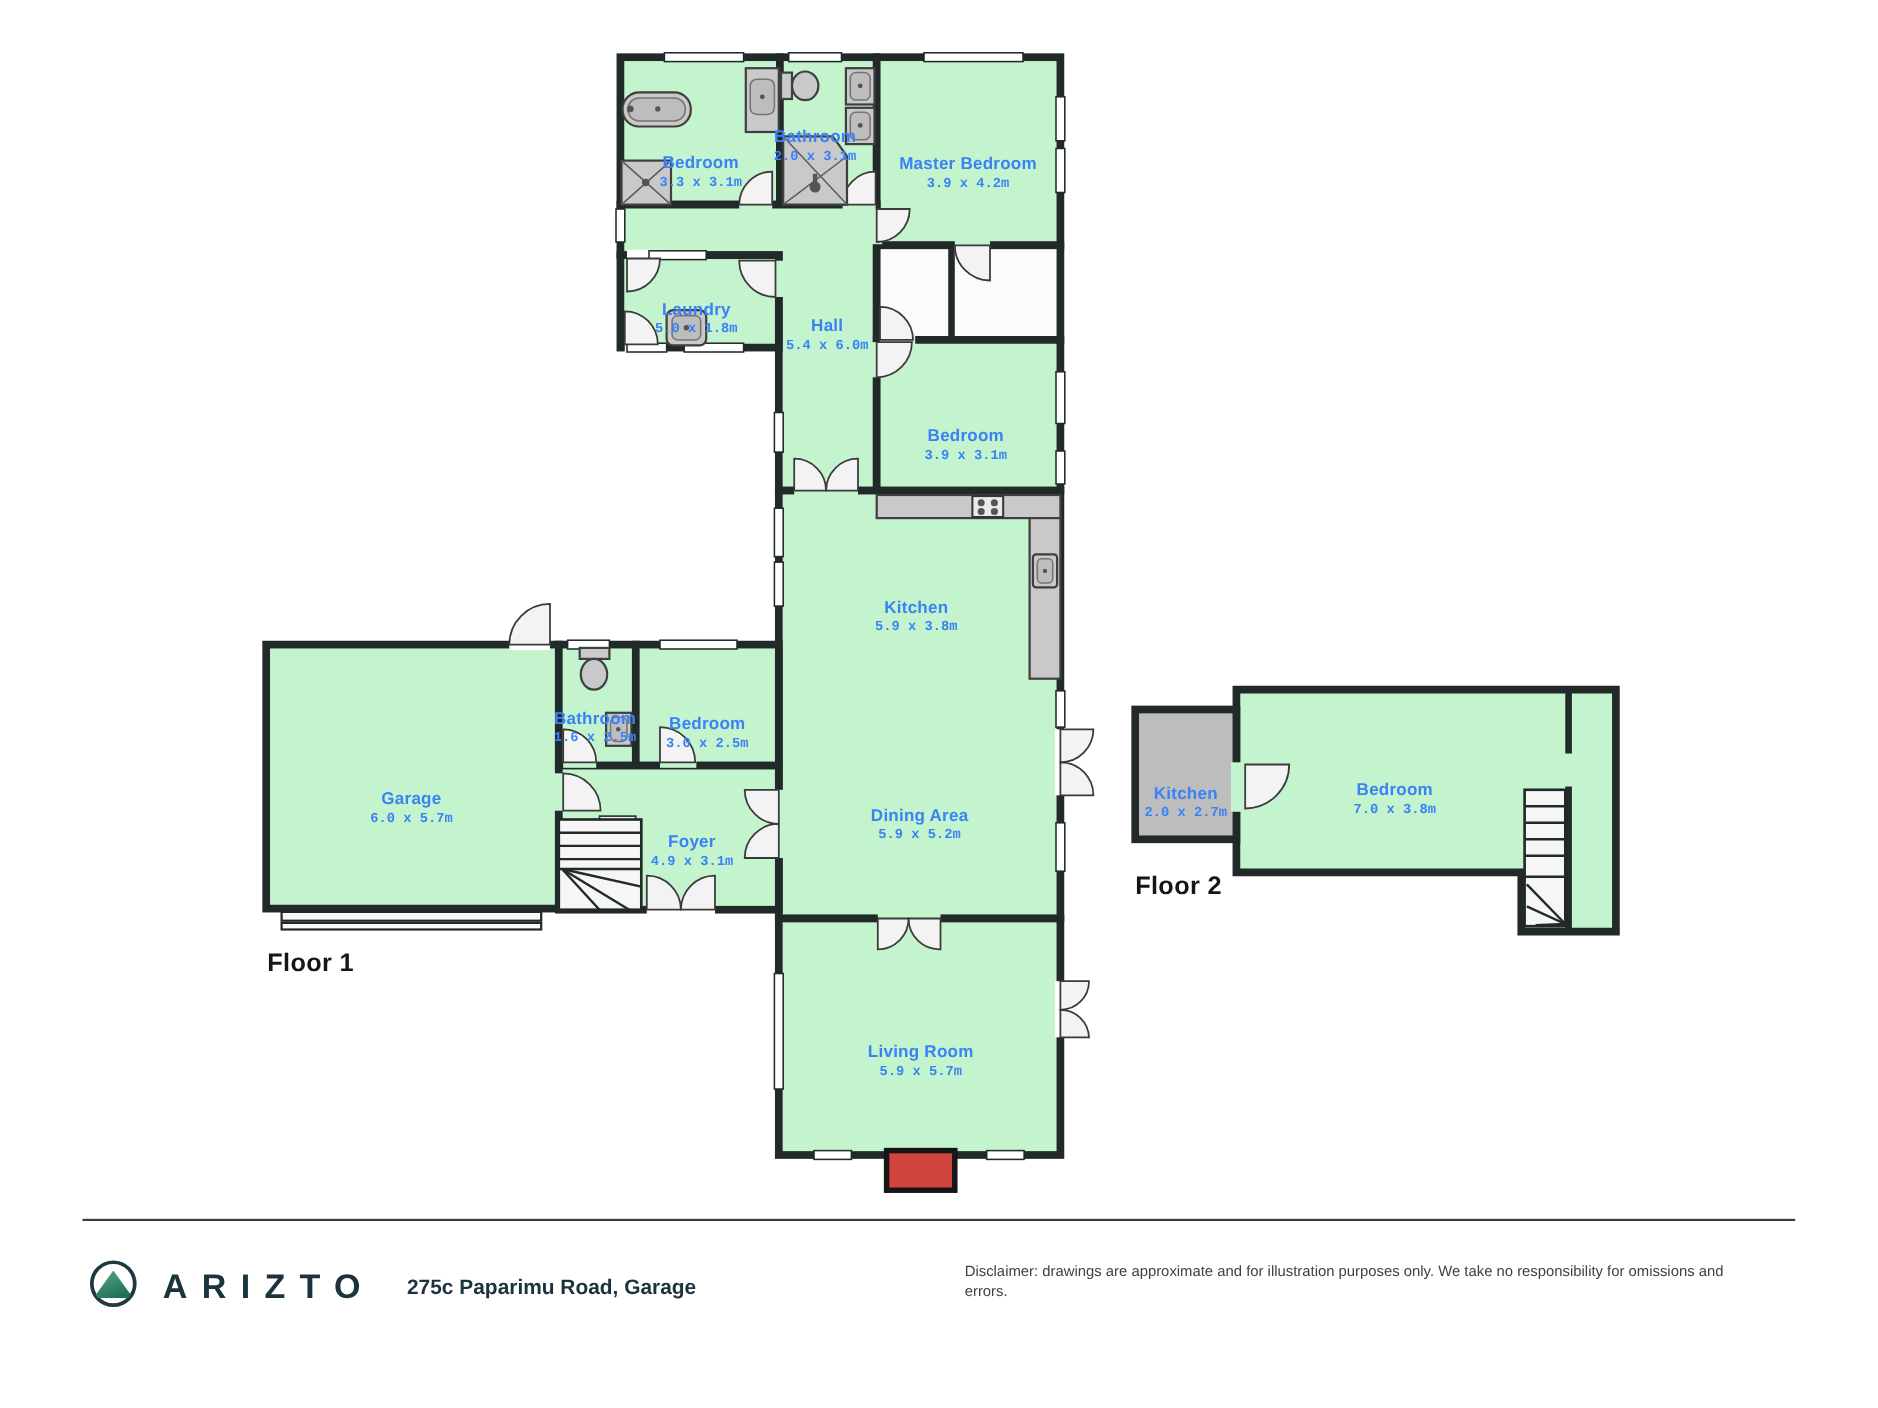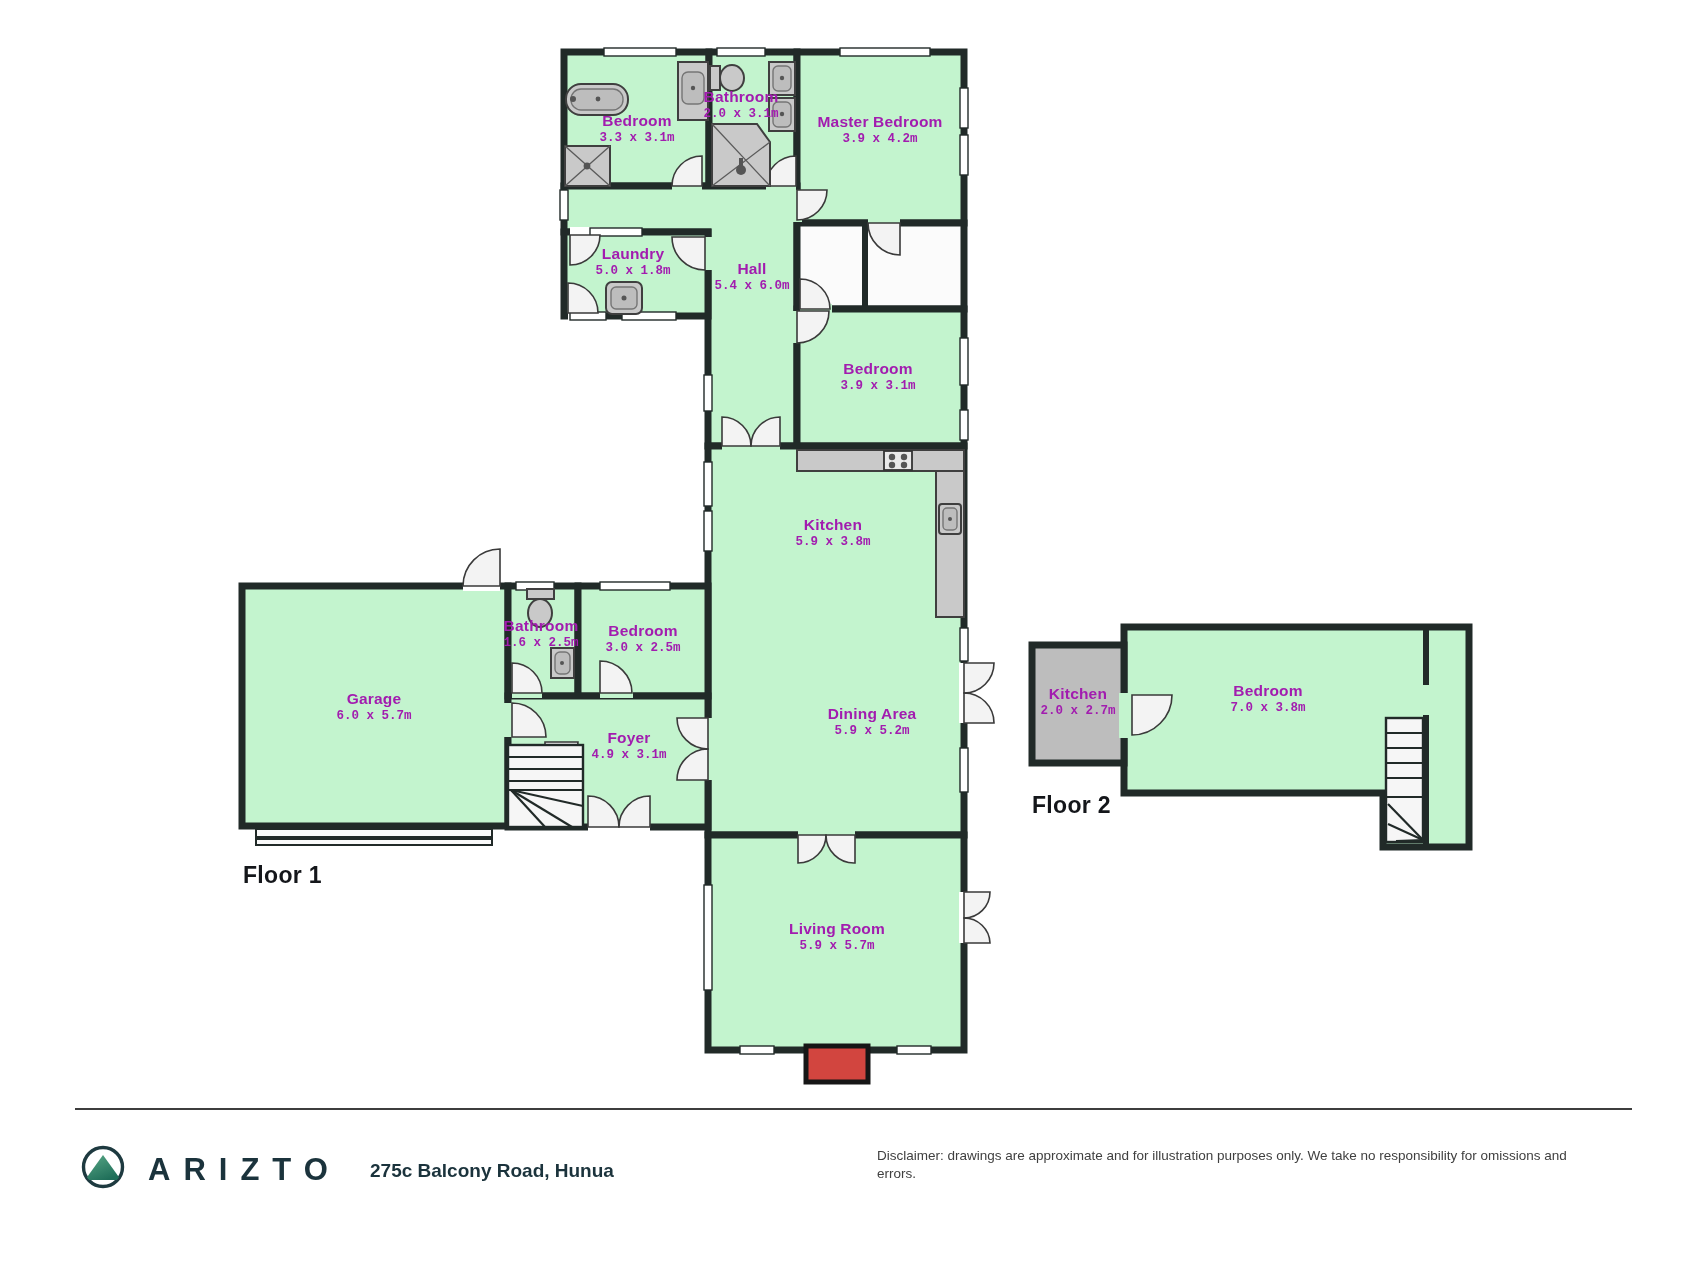--- a/index.html
+++ b/index.html
@@ -17,21 +17,21 @@
   .door{fill:#f3f3f3;stroke:#3a3a3a;stroke-width:1.6;}
   .fix{fill:#c9c9c9;stroke:#3f3f3f;stroke-width:2;}
   .fixin{fill:#bdbdbd;stroke:#757575;stroke-width:1.4;}
   .fdot{fill:#555;stroke:none;}
   .xline{stroke:#5a5a5a;stroke-width:1.3;}
   .stair{fill:#f6f6f6;stroke:#212a28;stroke-width:2.4;}
   .stline{stroke:#212a28;stroke-width:2.2;fill:none;}
   .gdoor{fill:#fafafa;stroke:#212a28;stroke-width:2;}
   .fire{fill:#d2453f;stroke:#161616;stroke-width:5;}
   
-  .rlabel{position:absolute;transform:translateX(-50%);text-align:center;color:#a21caf;white-space:nowrap;}
+  .rlabel{position:absolute;transform:translateX(-50%);text-align:center;color:#3b82f6;white-space:nowrap;margin-top:28px;}
   .rlabel .rname{display:block;font-size:15.5px;font-weight:bold;letter-spacing:.2px;}
   .rlabel .rdims{display:block;font-size:12.5px;font-weight:600;margin-top:1px;font-family:Liberation Mono, monospace;}
   .flabel{position:absolute;color:#14161a;font-size:23px;font-weight:bold;letter-spacing:.3px;}
   
   .divider{position:absolute;left:75px;top:1108px;width:1557px;height:2px;background:#3d3d3d;}
   .logo{position:absolute;left:80px;top:1144px;width:46px;height:46px;}
   .brand{position:absolute;left:148px;top:1152px;font-size:31px;font-weight:bold;
          letter-spacing:13px;color:#1b333c;}
   .address{position:absolute;left:370px;top:1160px;font-size:19px;font-weight:bold;color:#1b333c;}
   .disclaimer{position:absolute;left:855px;top:1147px;width:720px;font-size:13.5px;
@@ -280,21 +280,21 @@
     <span class="rdims">1.6 x 2.5m</span>
   </div>
   <div class="rlabel" style="left:643px;top:622px">
     <span class="rname">Bedroom</span>
     <span class="rdims">3.0 x 2.5m</span>
   </div>
   <div class="rlabel" style="left:629px;top:729px">
     <span class="rname">Foyer</span>
     <span class="rdims">4.9 x 3.1m</span>
   </div>
-  <div class="rlabel" style="left:872px;top:705px">
+  <div class="rlabel" style="left:836px;top:705px">
     <span class="rname">Dining Area</span>
     <span class="rdims">5.9 x 5.2m</span>
   </div>
   <div class="rlabel" style="left:837px;top:920px">
     <span class="rname">Living Room</span>
     <span class="rdims">5.9 x 5.7m</span>
   </div>
   <div class="rlabel" style="left:1078px;top:685px">
     <span class="rname">Kitchen</span>
     <span class="rdims">2.0 x 2.7m</span>
@@ -317,18 +317,18 @@
       </linearGradient>
       <clipPath id="logoclip">
           <circle cx="23" cy="23" r="19"></circle>
         </clipPath>
     </defs>
     <circle cx="23" cy="23" r="19.5" fill="#ffffff" stroke="#1e3a40" stroke-width="3.4"></circle>
     <path d="M5,36 L23,11 L41,36 Z" fill="url(#mg)" clip-path="url(#logoclip)"></path>
   </svg>
 
   <div class="brand">ARIZTO</div>
-  <div class="address">275c Balcony Road, Hunua</div>
+  <div class="address">275c Paparimu Road, Garage</div>
   <div class="disclaimer">
     <div>Disclaimer: drawings are approximate and for illustration purposes only. We take no responsibility for omissions and errors.</div>
   </div>
 
 </div>
 
 </body></html>

